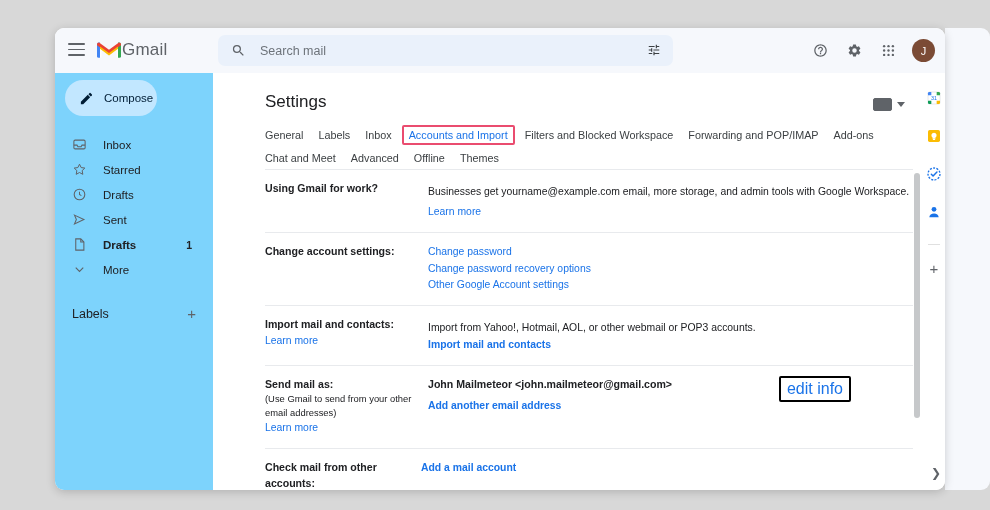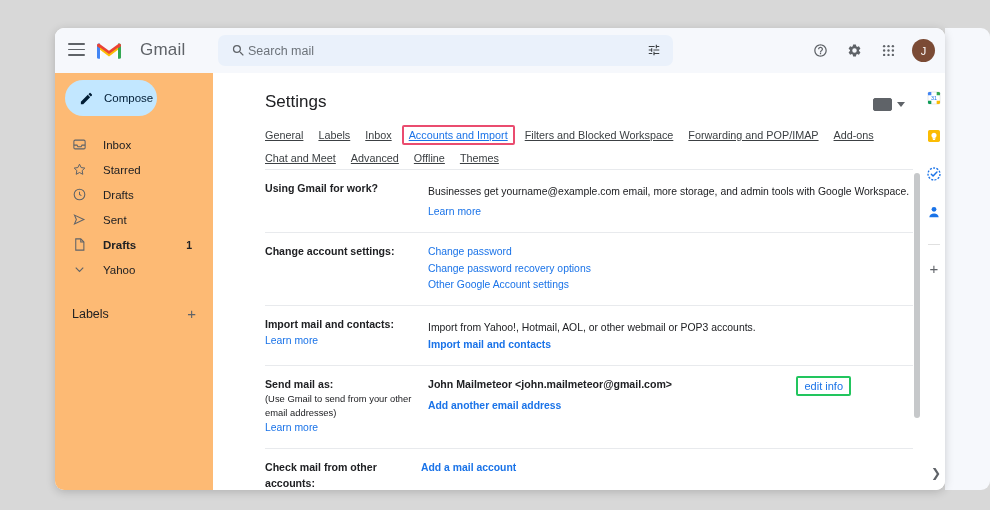--- a/index.html
+++ b/index.html
@@ -11,43 +11,43 @@
   }
   .frame{
     position:absolute;left:55px;top:28px;width:890px;height:462px;
     background:#ffffff;border-radius:9px;overflow:hidden;
     box-shadow:0 2px 10px rgba(0,0,0,.18);
   }
   
   .topbar{position:absolute;left:0;top:0;width:890px;height:45px;background:#f6f8fc;}
   .hamburger{position:absolute;left:13px;top:15px;width:17px;height:13px;cursor:pointer;}
   .hamburger i{display:block;height:1.6px;background:#5f6368;margin-bottom:4px;border-radius:1px;}
-  .gmail-logo{position:absolute;left:42px;top:12px;display:flex;align-items:flex-end;gap:19px;}
+  .gmail-logo{position:absolute;left:42px;top:12px;display:flex;align-items:center;gap:1px;}
   .glogo-svg{width:24px;height:18px;display:block;}
   .gmail-word{font-size:17px;color:#5f6368;letter-spacing:.2px;}
   .searchbar{
     position:absolute;left:163px;top:7px;width:455px;height:31px;background:#eaf1fb;
     border-radius:7px;display:flex;align-items:center;cursor:text;
   }
   .search-ico{width:15px;height:15px;margin-left:13px;flex:0 0 auto;}
   .search-input{
-    border:0;background:transparent;outline:none;
+    border:0;background:transparent;outline:none;margin-left:12px;
     font-family:"Liberation Sans", sans-serif;font-size:12.5px;color:#3c4043;width:330px;
   }
   .search-input::placeholder{color:#6d737a;}
   .tune-ico{position:absolute;right:12px;top:8px;width:14px;height:14px;cursor:pointer;}
   .topright{position:absolute;right:10px;top:8px;display:flex;align-items:center;gap:5px;}
   .ticon{width:29px;height:29px;border-radius:50%;display:flex;align-items:center;justify-content:center;cursor:pointer;}
   .ticon svg{width:15px;height:15px;}
   .avatar{
     width:23px;height:23px;border-radius:50%;background:#7b4b35;color:#fff;
     font-size:11px;display:flex;align-items:center;justify-content:center;margin-left:4px;cursor:pointer;
   }
   
-  .sidebar{position:absolute;left:0;top:45px;width:158px;height:417px;background:#fdba74;}
+  .sidebar{position:absolute;left:0;top:45px;width:158px;height:417px;background:#7dd3fc;}
   .compose{
     margin:7px 0 0 10px;width:92px;height:36px;border-radius:18px;background:#c2e7ff;
     display:flex;align-items:center;gap:10px;padding-left:14px;cursor:pointer;box-sizing:border-box;
   }
   .compose svg{width:15px;height:15px;}
   .compose span{font-size:11.5px;color:#001d35;}
   .navlist{margin-top:16px;}
   .navitem{
     height:25px;display:flex;align-items:center;padding-left:17px;
     border-radius:0 13px 13px 0;margin-right:12px;cursor:pointer;position:relative;
@@ -63,37 +63,37 @@
   .labels-row .ltext{font-size:12.5px;color:#202124;}
   .labels-row .lplus{font-size:15px;color:#5f6368;line-height:1;}
   
   .settings{position:absolute;left:158px;top:45px;width:710px;height:417px;background:#ffffff;overflow:hidden;}
   .settings-inner{position:absolute;left:0;top:0;width:710px;}
   .s-title{position:absolute;left:52px;top:19px;font-size:17px;color:#202124;text-align:center;}
   .density{position:absolute;right:18px;top:25px;display:flex;align-items:center;gap:5px;cursor:pointer;}
   .density .dbox{width:17px;height:11px;border:1.5px solid #5f6368;background:#5f6368;border-radius:2px;}
   .density .dcar{width:0;height:0;border-left:4px solid transparent;border-right:4px solid transparent;border-top:5px solid #5f6368;}
   .tabs{position:absolute;left:52px;top:52px;width:630px;display:flex;flex-wrap:wrap;align-items:center;}
-  .tab{font-size:10.8px;color:#3c4043;margin-right:15px;margin-bottom:6px;cursor:pointer;white-space:nowrap;padding:1px 0;text-decoration:underline;}
+  .tab{font-size:10.8px;color:#3c4043;margin-right:15px;margin-bottom:6px;cursor:pointer;white-space:nowrap;padding:1px 0;}
   .tab.active{color:#1a73e8;}
   .tab.boxed{border:2px solid #ea4c6f;padding:2px 5px;border-radius:2px;margin-left:-5px;margin-right:10px;}
   .content{position:absolute;left:52px;top:96px;width:648px;}
   .srow{display:flex;padding:11px 0 11px 0;border-top:1px solid #e8eaed;}
   .srow:first-child{border-top:1px solid #e8eaed;}
   .scol-l{width:155px;flex:0 0 155px;padding-right:8px;}
   .scol-r{flex:1;position:relative;}
   .s-head{font-size:10.6px;color:#202124;font-weight:bold;line-height:1.45;}
   .s-sub{font-size:9.4px;color:#202124;line-height:1.5;}
   .lnk{font-size:10.4px;color:#1a73e8;cursor:pointer;line-height:1.62;display:block;}
   .lnk.b{font-weight:bold;}
   .lnk.inline{display:inline;}
   .plain{font-size:10.4px;color:#202124;line-height:1.62;}
   .editinfo{
-    position:absolute;right:62px;top:-1px;font-size:11px;color:#1a73e8;cursor:pointer;
-    border:2px solid #22c55e;padding:2px 6px;border-radius:2px;
+    position:absolute;right:62px;top:-1px;font-size:16px;color:#1a73e8;cursor:pointer;
+    border:2px solid #000000;padding:2px 6px;border-radius:2px;
   }
   .scrollbar{position:absolute;right:3px;top:100px;width:6px;height:245px;background:#c6c8ca;border-radius:3px;cursor:pointer;}
   
   .rail{position:absolute;right:0;top:45px;width:22px;height:417px;background:#ffffff;
         display:flex;flex-direction:column;align-items:center;padding-top:17px;box-sizing:border-box;}
   .rail .rico{width:16px;height:16px;margin-bottom:22px;cursor:pointer;}
   .rail .rdiv{width:12px;height:1px;background:#e0e0e0;margin:2px 0 16px 0;}
   .rail .rplus{font-size:15px;color:#5f6368;cursor:pointer;line-height:1;}
   .rail-chev{position:absolute;right:4px;bottom:10px;font-size:12px;color:#5f6368;cursor:pointer;}
   .bgpanel{position:absolute;right:0;top:28px;width:45px;height:462px;background:#f6f8fc;border-radius:0 9px 9px 0;}
@@ -218,21 +218,21 @@
             <path d="M14 3v5h5"></path>
         </svg>
         <span class="nlabel">Drafts</span>
         <span class="ncount">1</span>
       </div>
 
       <div class="navitem">
         <svg class="nico" viewBox="0 0 24 24" fill="none" stroke="#5f6368" stroke-width="1.8">
           <path d="M6 9l6 6 6-6"></path>
         </svg>
-        <span class="nlabel">Yahoo</span>
+        <span class="nlabel">More</span>
         <span class="ncount"></span>
       </div>
     </div>
 
     <div class="labels-row">
       <span class="ltext">Labels</span>
       <span class="lplus">+</span>
     </div>
   </div>
 

